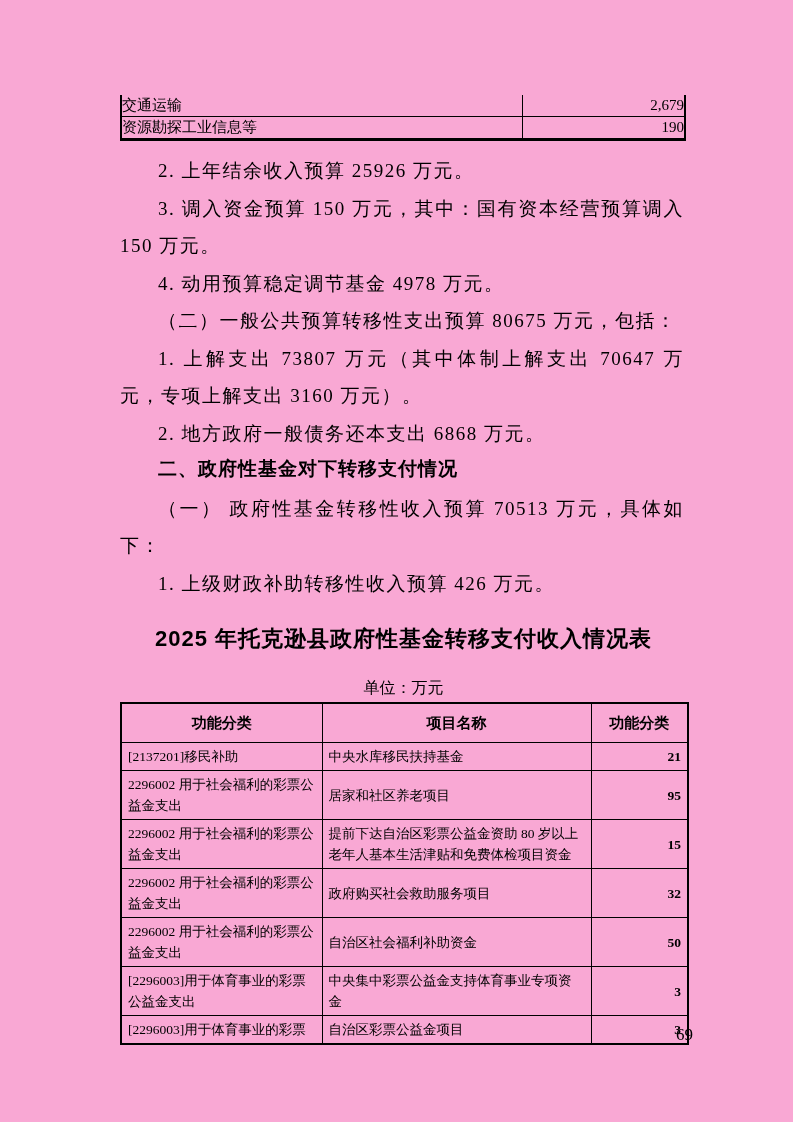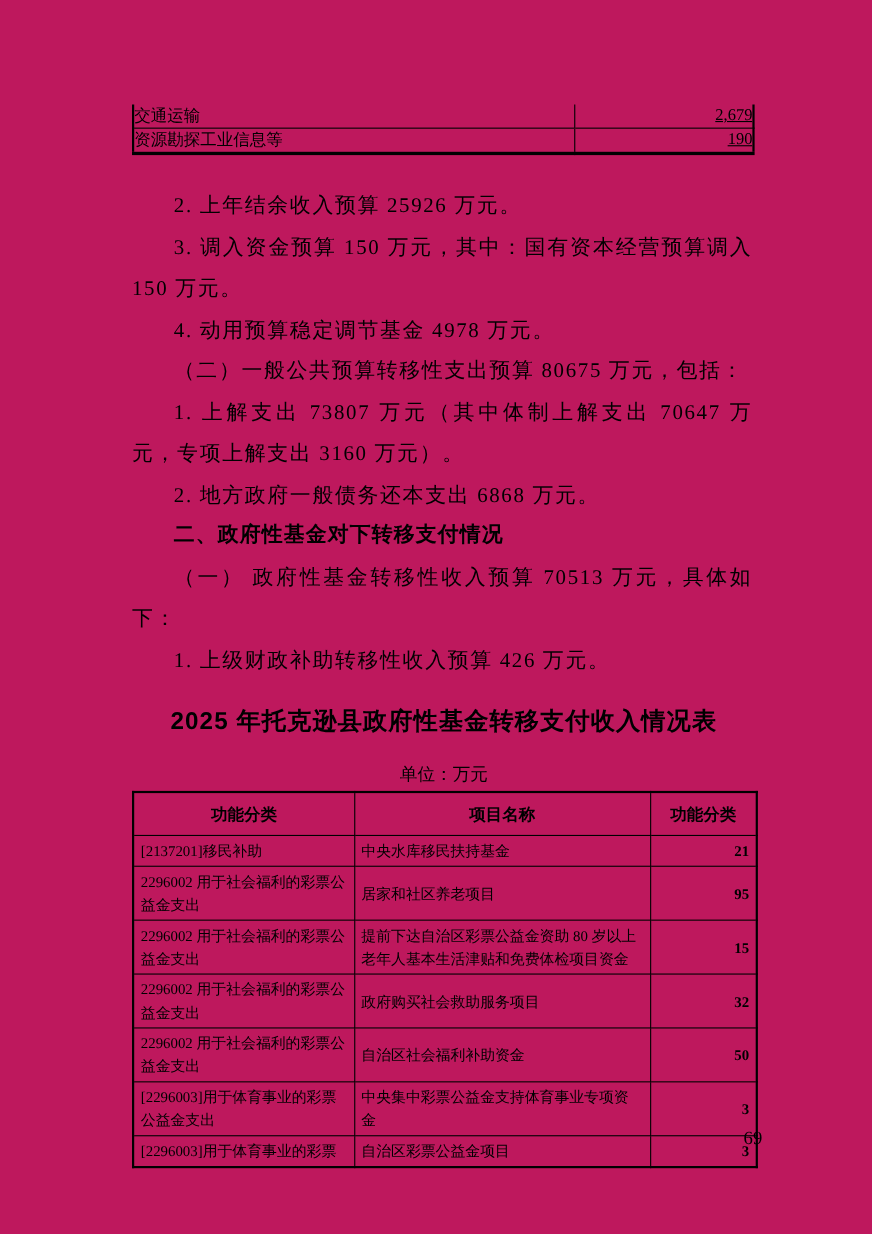--- a/index.html
+++ b/index.html
@@ -7,21 +7,21 @@
     width: 793px; height: 1122px;
     background: #ffffff;
     color: #000000;
     font-family: "Liberation Serif", "DejaVu Serif", serif;
   }
   .page {
     position: relative;
     box-sizing: border-box;
     width: 793px; height: 1122px;
     padding: 95px 107px 0 120px;
-    background: #be185d;
+    background: #f9a8d4;
     overflow: hidden;
   }
 
   
   .top-table {
     border-collapse: collapse;
     table-layout: fixed;
     width: 564px;
     border-left: 2px solid #000;
     border-right: 2px solid #000;
@@ -30,25 +30,25 @@
   .top-table td {
     font-size: 15px;
     height: 21px;
     padding: 0;
     border-top: 1px solid #000;
     vertical-align: middle;
     overflow: hidden; white-space: nowrap;
   }
   .top-table tr:first-child td { border-top: none; }
   .tt-label { padding-left: 18px; }
-  .tt-value { text-align: right; padding-right: 8px; border-left: 1px solid #000; text-decoration: underline; }
+  .tt-value { text-align: right; padding-right: 8px; border-left: 1px solid #000; }
 
   
   .body-text {
-    margin-top: 28px;
+    margin-top: 11px;
     width: 564px;
     font-size: 19px;
     line-height: 37.5px;
     letter-spacing: 1.5px;
     text-align: justify;
   }
   .para { margin: 0; text-indent: 2em; }
   .section-heading {
     margin: 0;
     text-indent: 2em;

